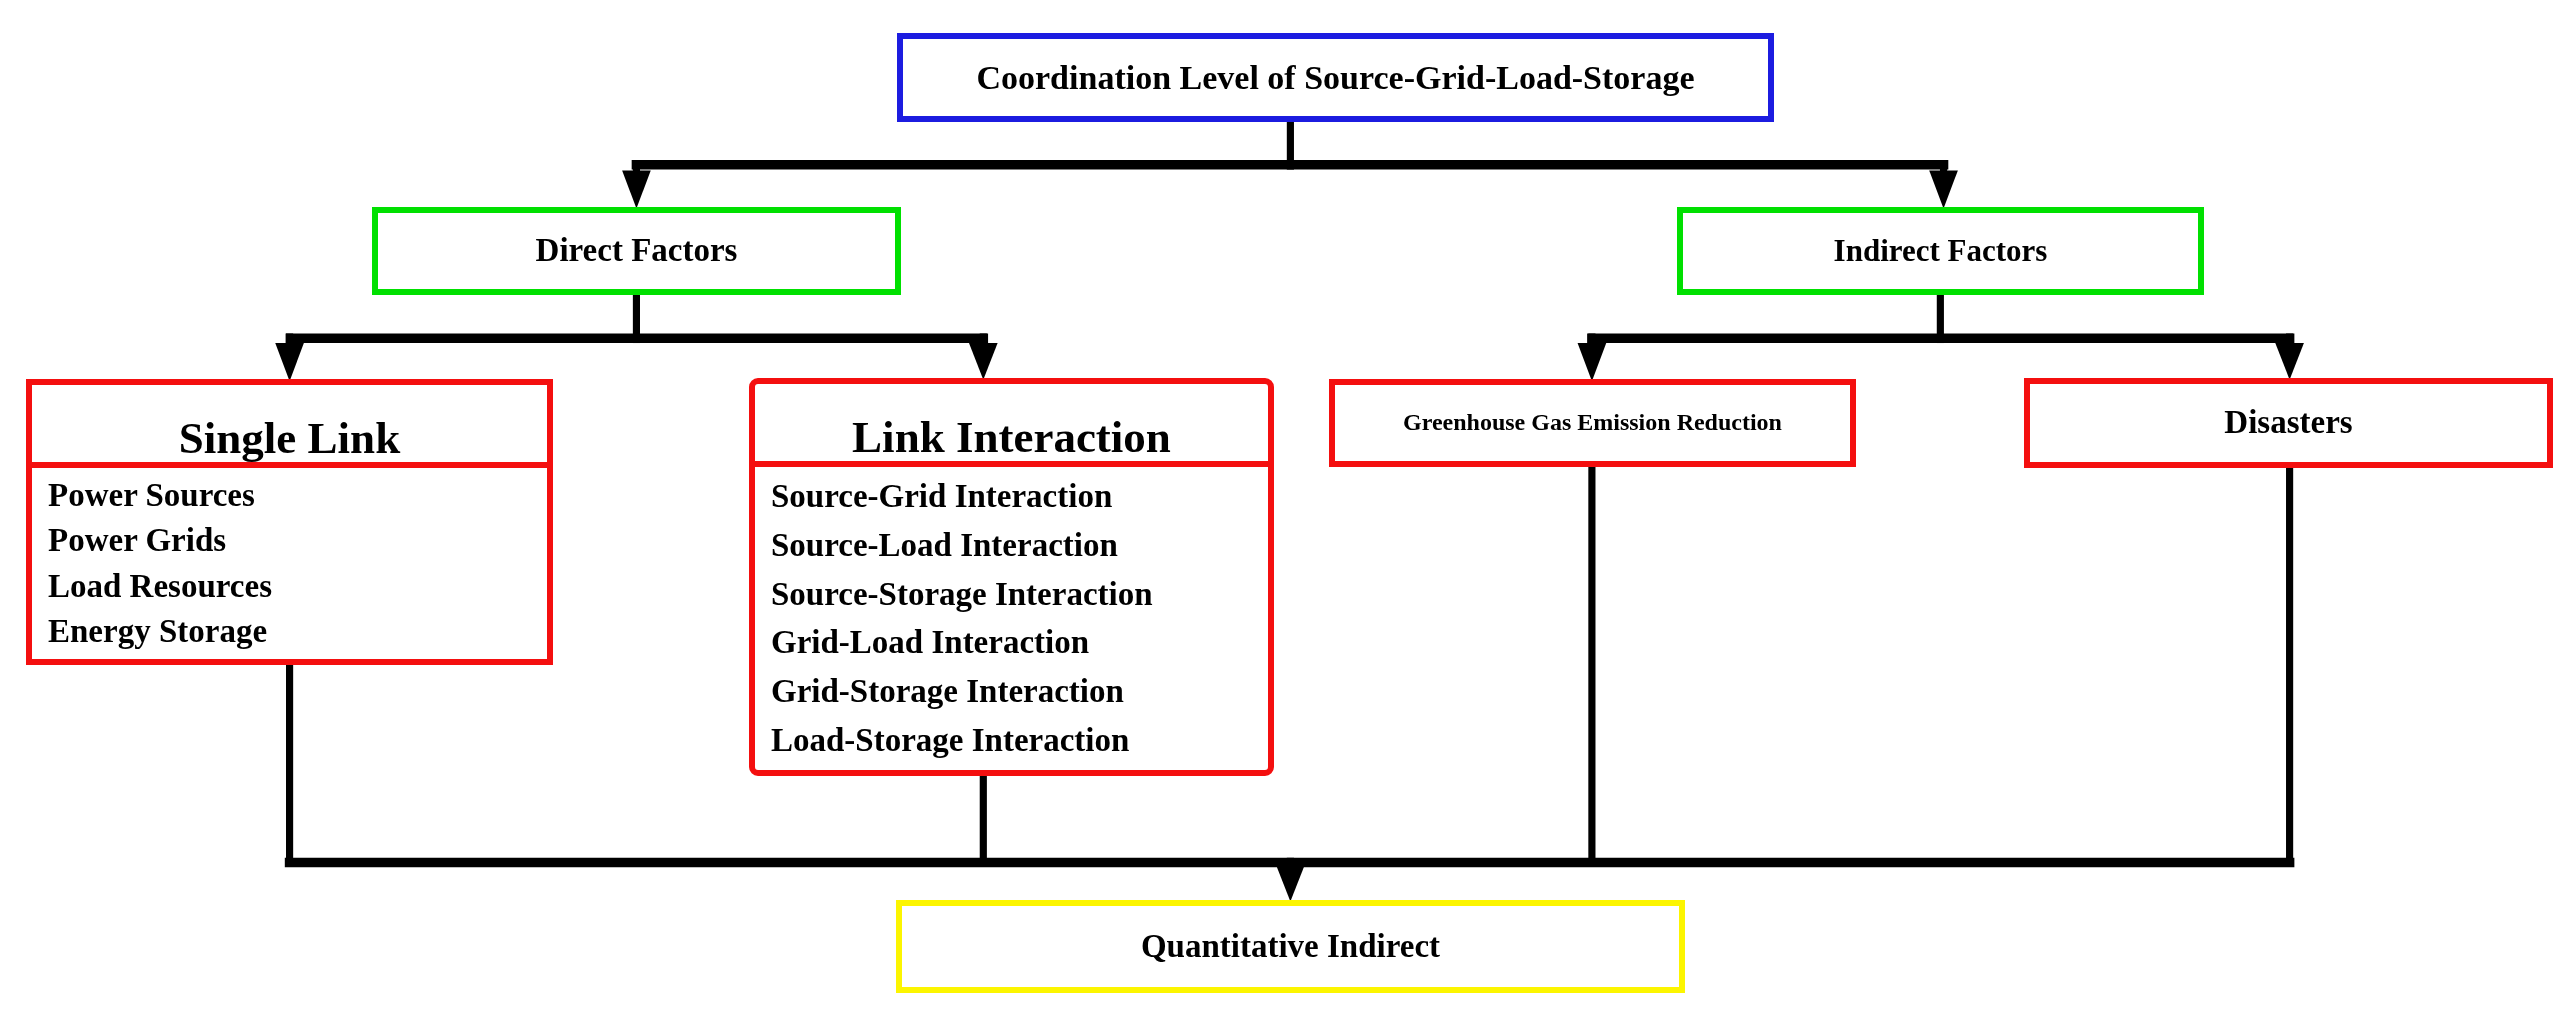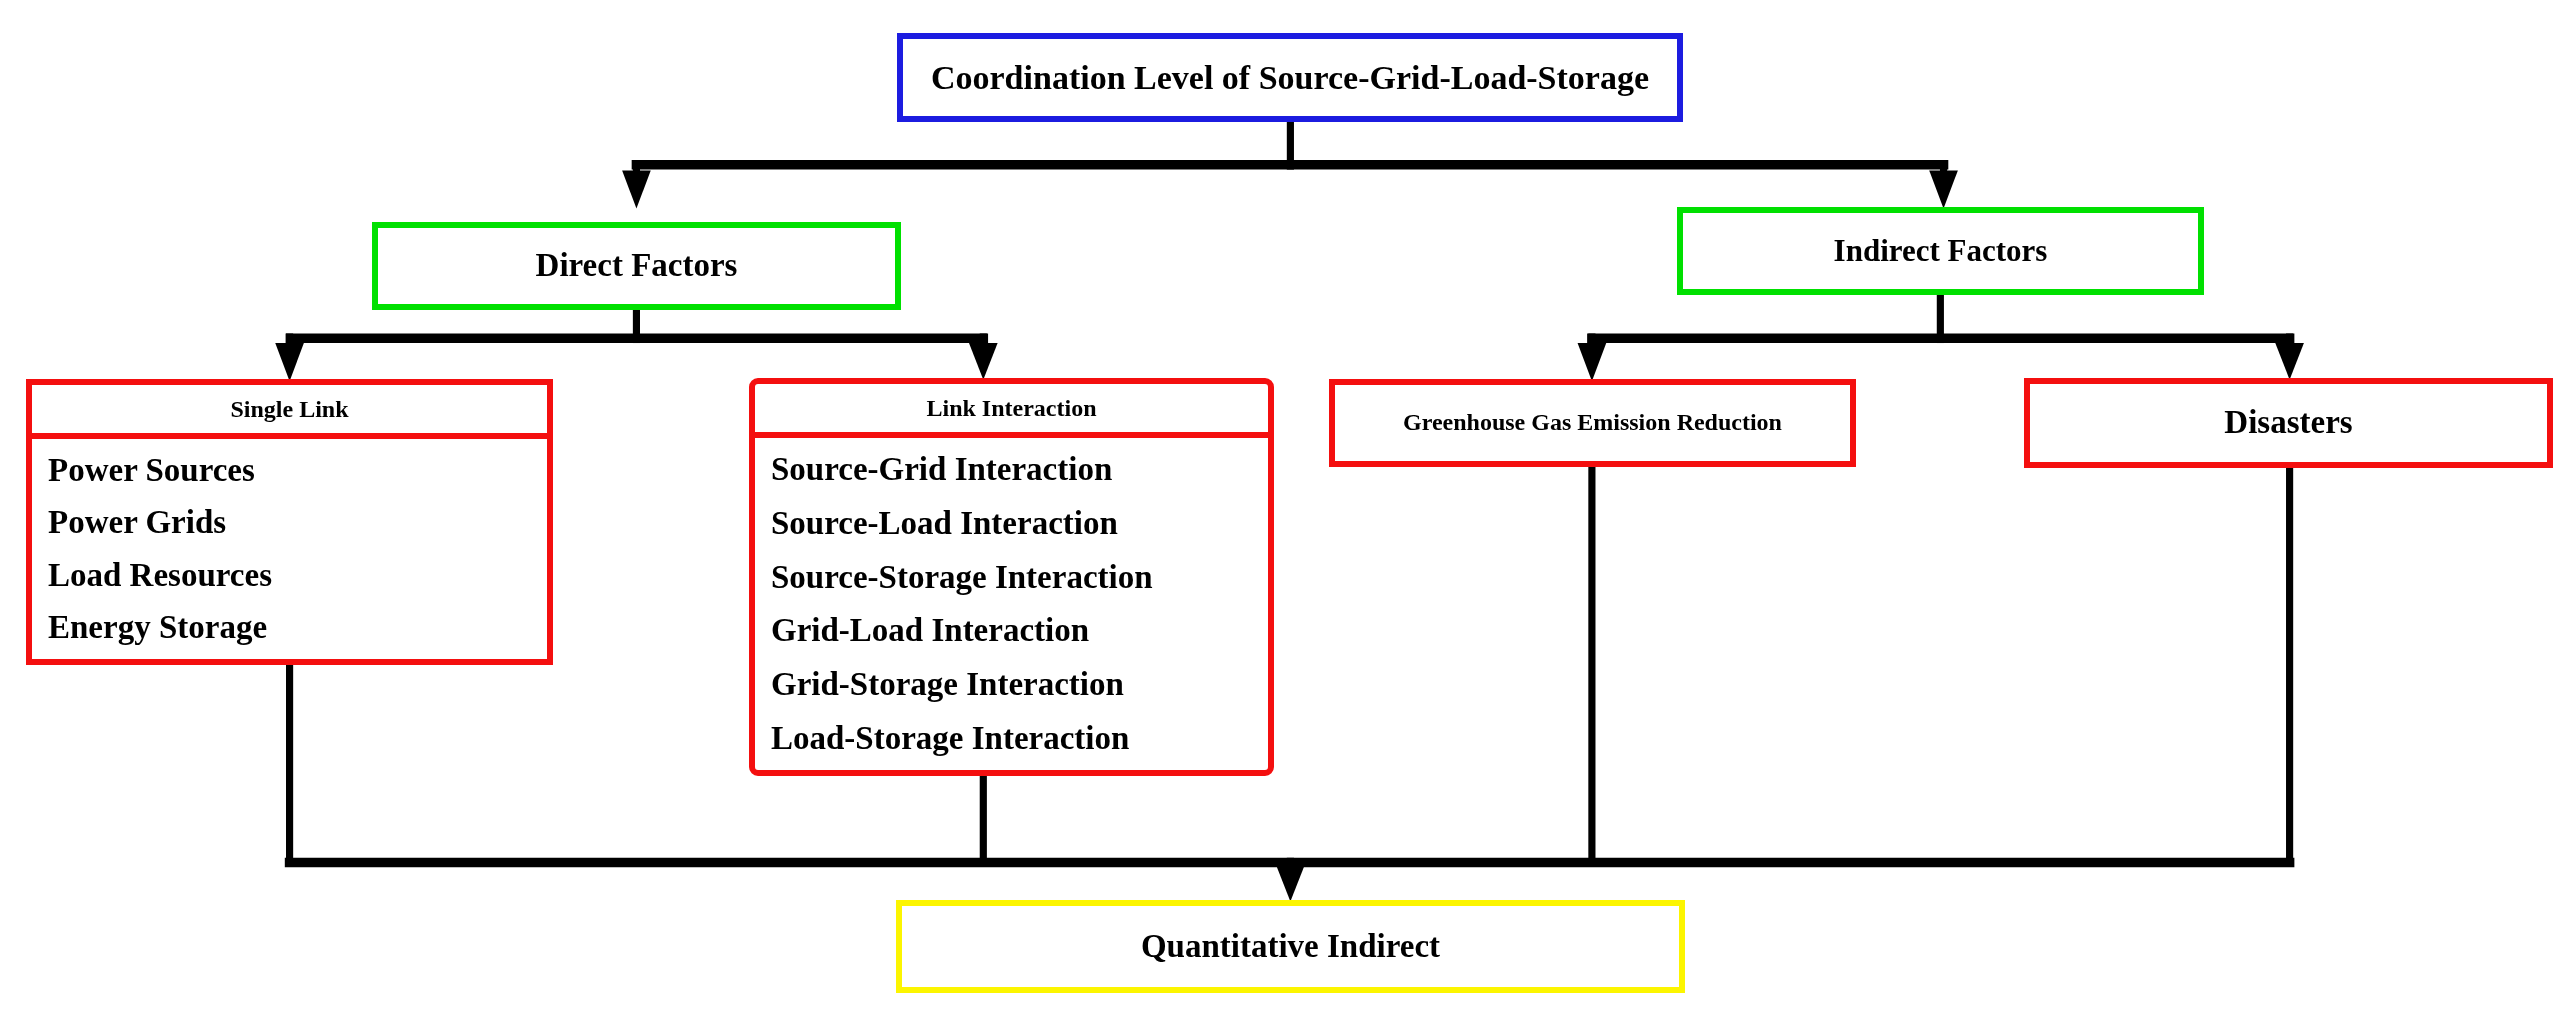--- a/index.html
+++ b/index.html
@@ -28,42 +28,43 @@
   svg.edges polygon{fill:var(--connector);}
 
   .node{
     position:absolute;
     box-sizing:border-box;
     background:#fff;
     display:flex;align-items:center;justify-content:center;
     text-align:center;
     line-height:1.15;
   }
-  #root-box{left:897px;top:33px;width:786px;height:89px;border:6.4px solid var(--root-border);font-size:34px;}
-  #direct-box{left:372px;top:222px;width:529px;height:88px;border:6.4px solid var(--factor-border);font-size:33px;}
+  #root-box{left:897px;top:33px;width:877px;height:89px;border:6.4px solid var(--root-border);font-size:34px;}
+  #direct-box{left:372px;top:207px;width:529px;height:88px;border:6.4px solid var(--factor-border);font-size:33px;}
   #indirect-box{left:1677px;top:207px;width:527px;height:88px;border:6.4px solid var(--factor-border);font-size:31px;}
   #greenhouse-box{left:1329px;top:379px;width:527px;height:88px;border:6.4px solid var(--category-border);font-size:24px;}
   #disasters-box{left:2024px;top:378px;width:529px;height:90px;border:6.4px solid var(--category-border);font-size:33px;text-align:right;}
   #output-box{left:896px;top:900px;width:789px;height:93px;border:6.4px solid var(--output-border);font-size:33px;}
 
   .listbox{
     position:absolute;
     box-sizing:border-box;
     background:#fff;
     border:6.4px solid var(--category-border);
     display:flex;flex-direction:column;
   }
   #single-link-box{left:26px;top:379px;width:527px;height:286px;}
   #link-interaction-box{left:749px;top:378px;width:525px;height:398px;border-radius:9px;}
   .listbox .hdr{
     box-sizing:border-box;
     height:54px;flex:0 0 54px;
     border-bottom:6.4px solid var(--category-border);
     display:flex;align-items:center;justify-content:center;
-    font-size:24px;
+    font-size:45px;
+    margin-top:29px;
   }
   .listbox .body{
     flex:1 1 auto;
     display:flex;flex-direction:column;
     justify-content:space-around;
     padding:4.8px 8px 4.8px 16px;
   }
   .listbox .item{
     font-size:33px;
     text-align:left;

